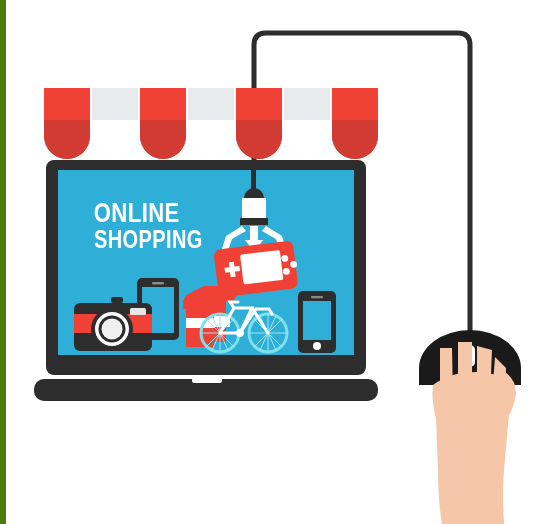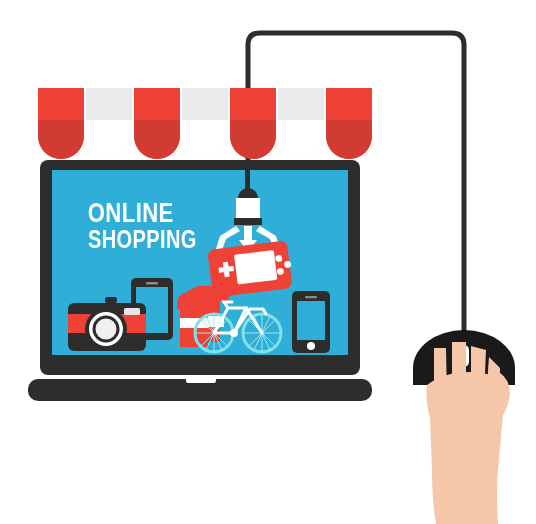--- a/index.html
+++ b/index.html
@@ -1,20 +1,20 @@
 <!DOCTYPE html>
 <html><head>
 <meta charset="utf-8">
 <style>
   html,body{margin:0;padding:0;background:#ffffff;}
   body{
     width:536px;height:524px;overflow:hidden;
     font-family:"Liberation Sans", sans-serif;
   }
-  #scene{position:relative;width:531px;height:524px;background:#4d7c0f;}
+  #scene{position:relative;width:531px;height:524px;background:#4d7c0f;padding-left:6px;}
   #scene svg{display:block;width:536px;height:524px;}
   .shop-text{
     font-family:"Liberation Sans", sans-serif;
     font-weight:bold;
     fill:#ffffff;
     letter-spacing:0.5px;
   }
 </style>
 </head>
 <body>

